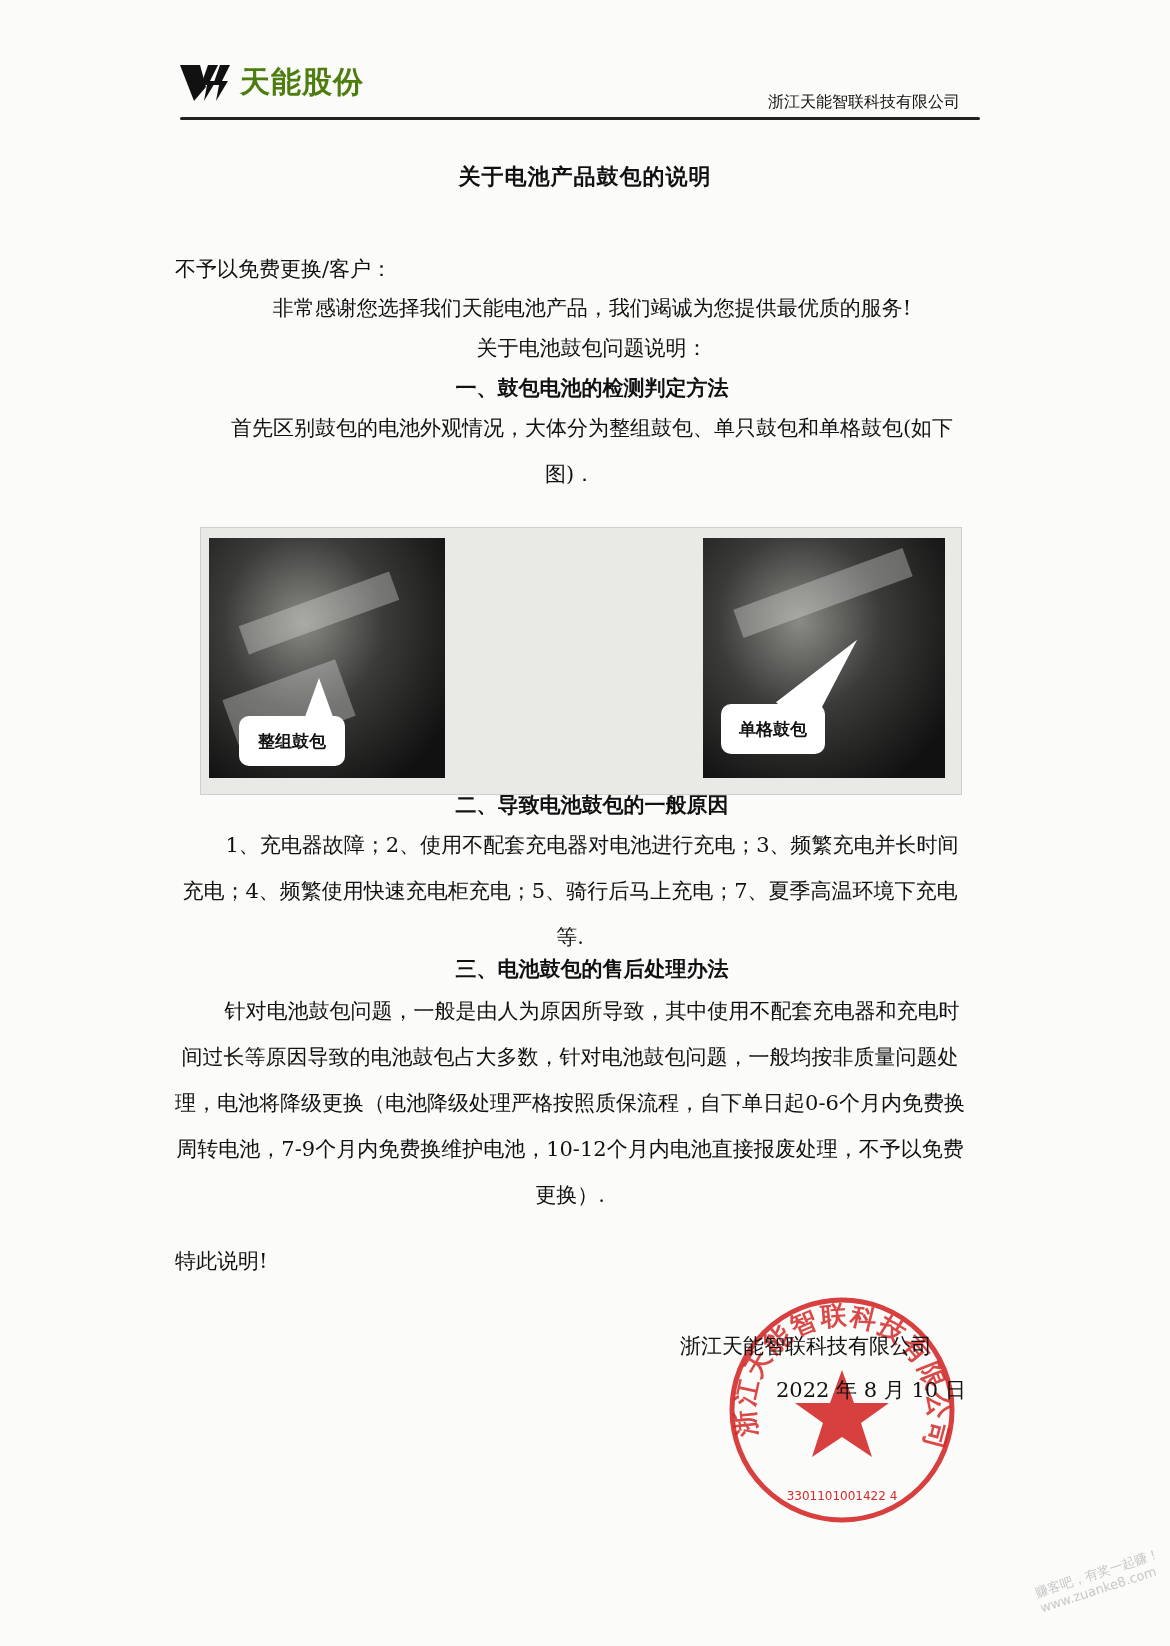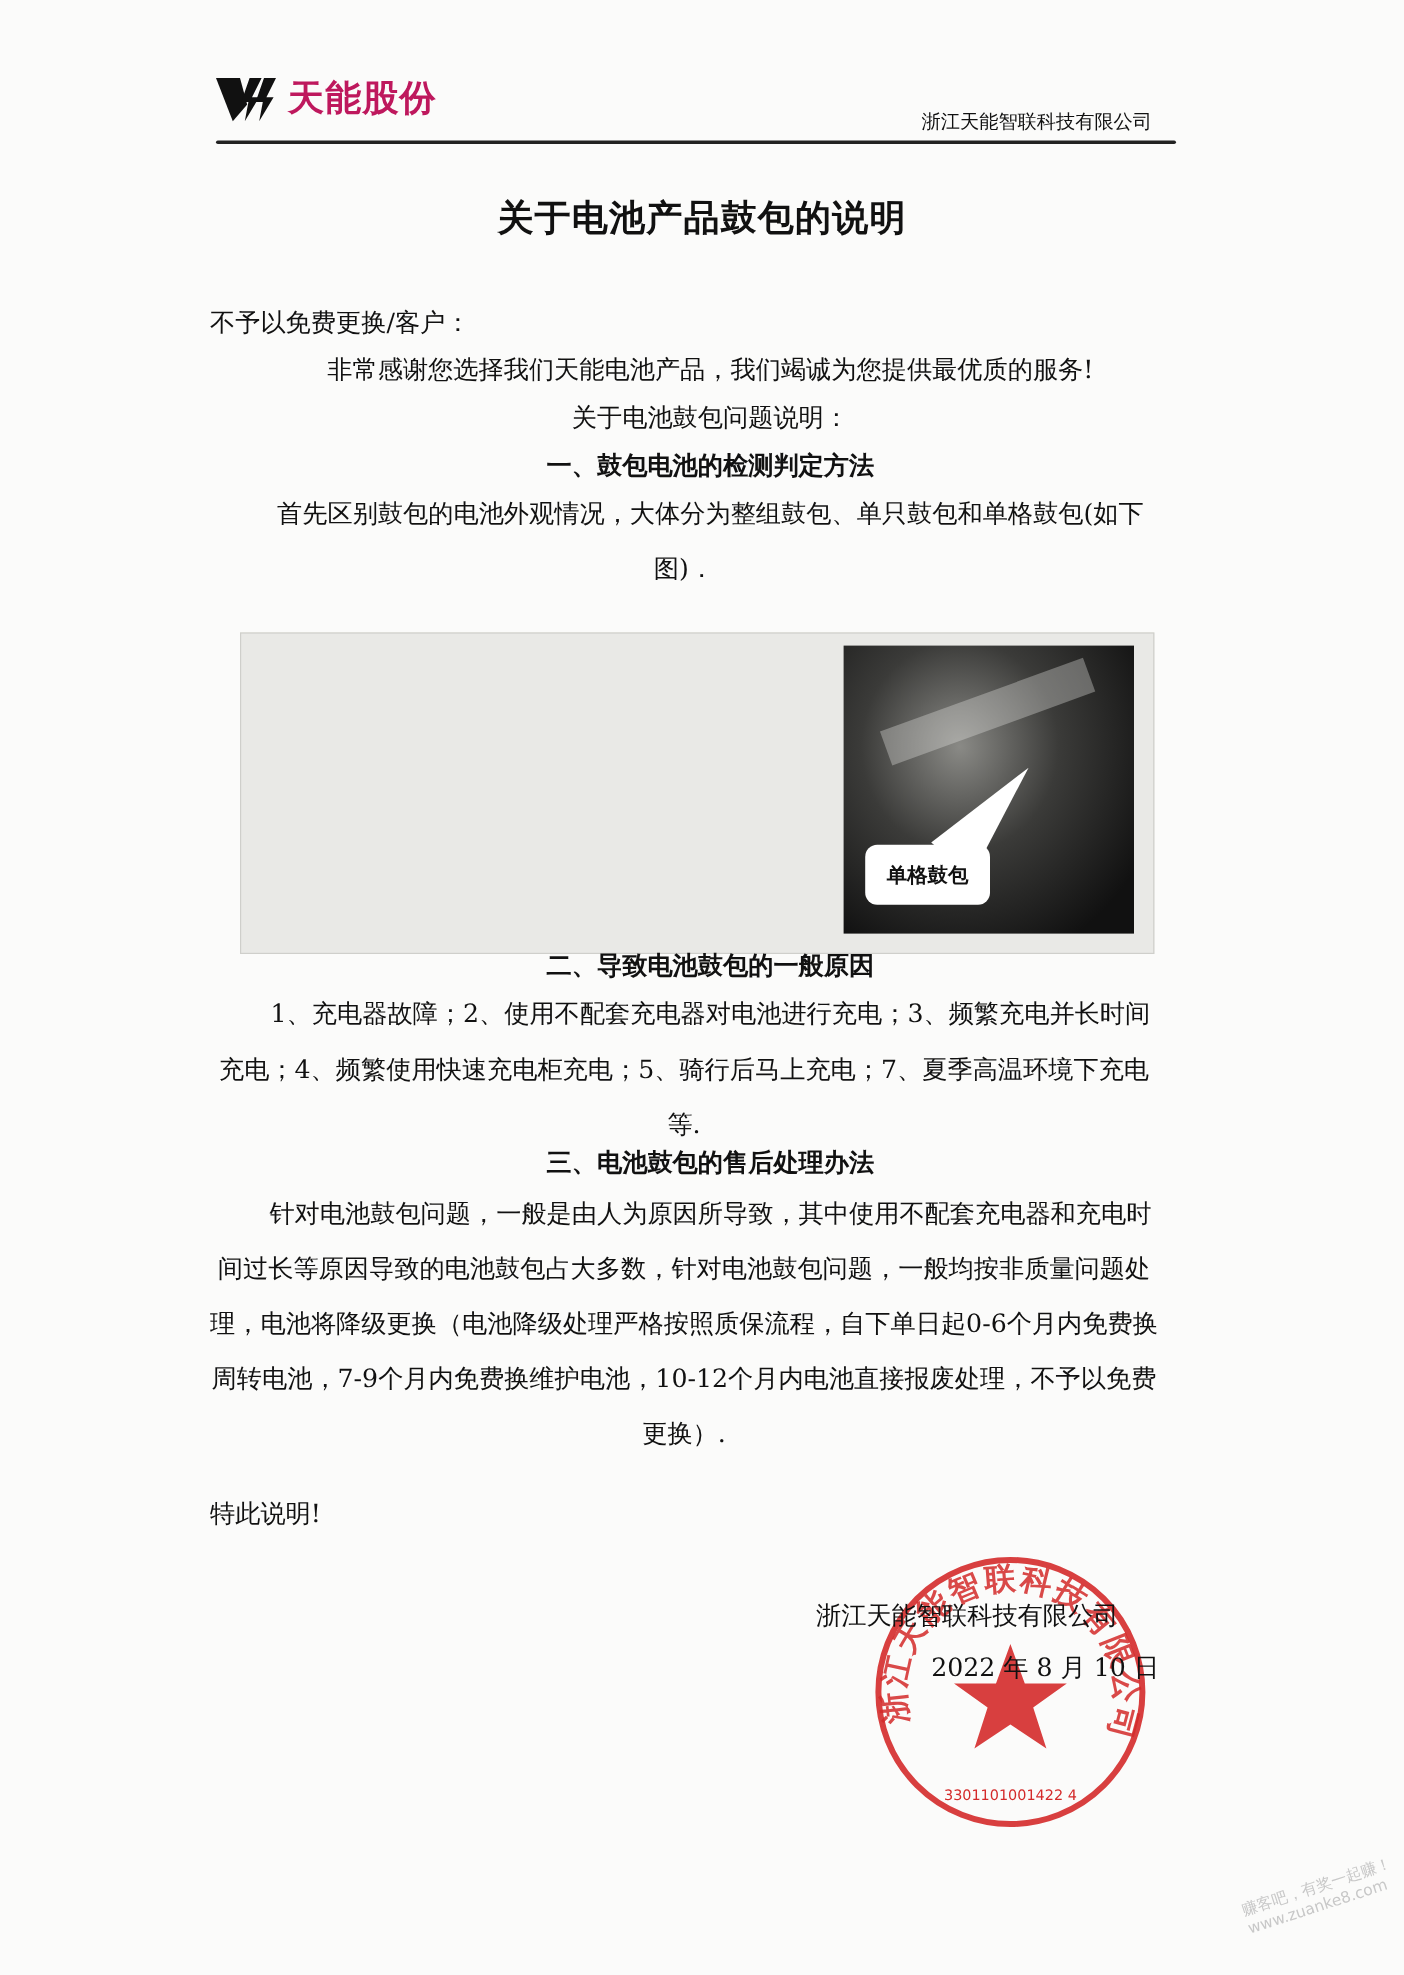--- a/index.html
+++ b/index.html
@@ -3,24 +3,24 @@
 <meta charset="utf-8">
 <style>
   html, body { margin:0; padding:0; }
   body {
     width:1170px; height:1646px; background:#fbfbfa; position:relative; overflow:hidden;
     font-family: "DejaVu Serif", "Liberation Serif", serif; color:#111;
   }
   .header { position:absolute; left:180px; top:58px; width:780px; height:60px; }
   .logo { position:absolute; left:0; top:4px; display:flex; align-items:center; }
   .logo-mark { width:52px; height:40px; }
-  .logo-text { font-family:"DejaVu Sans", sans-serif; font-weight:bold; font-size:30px; margin-left:8px; letter-spacing:1px; color:#be185d; }
+  .logo-text { font-family:"DejaVu Sans", sans-serif; font-weight:bold; font-size:30px; margin-left:8px; letter-spacing:1px; color:#4d7c0f; }
   .header-company { position:absolute; right:0; top:34px; font-family:"DejaVu Sans", sans-serif; font-size:16px; color:#111; }
   .header-rule { position:absolute; left:180px; top:117px; width:800px; height:3px; background:#222; border-radius:2px; }
-  .title { position:absolute; left:0; width:100%; top:162px; text-align:center; font-family:"DejaVu Sans", sans-serif; font-weight:bold; font-size:30px; letter-spacing:1px; }
+  .title { position:absolute; left:0; width:100%; top:162px; text-align:center; font-family:"DejaVu Sans", sans-serif; font-weight:bold; font-size:22px; letter-spacing:1px; }
   .p { position:absolute; left:175px; width:790px; font-size:21px; line-height:46px; }
   .indent { text-indent:44px;text-align:center; }
   .bold { font-weight:bold; }
   .figure { position:absolute; left:200px; top:527px; width:760px; height:266px; background:#e9e9e6; border:1px solid #cfcfcb; }
   .photo { position:absolute; top:10px; height:240px; background: radial-gradient(ellipse at 40% 35%, #8a8a86 0%, #3b3b39 40%, #111 85%); overflow:hidden; }
   .photo .hl { position:absolute; background:rgba(230,230,225,0.35); transform:rotate(-20deg); }
   .callout { position:absolute; background:#fff; border-radius:10px; font-family:"DejaVu Sans", sans-serif; font-weight:bold; font-size:17px; color:#111; display:flex; align-items:center; justify-content:center; }
   .pointer { position:absolute; width:0; height:0; }
   .sign { position:absolute; font-size:21px; }
   .stamp { position:absolute; left:727px; top:1295px; width:230px; height:230px; }
@@ -44,20 +44,26 @@
 
 <div class="title">关于电池产品鼓包的说明</div>
 
 <div class="p" style="top:246px;">不予以免费更换/客户：</div>
 <div class="p indent" style="top:285px;">非常感谢您选择我们天能电池产品，我们竭诚为您提供最优质的服务!</div>
 <div class="p indent" style="top:325px;">关于电池鼓包问题说明：</div>
 <div class="p indent bold" style="top:365px;">一、鼓包电池的检测判定方法</div>
 <div class="p indent" style="top:405px;">首先区别鼓包的电池外观情况，大体分为整组鼓包、单只鼓包和单格鼓包(如下图)．</div>
 
 <div class="figure">
+  <div class="photo" style="left:8px; width:236px;">
+    <div class="hl" style="left:30px; top:60px; width:160px; height:30px;"></div>
+    <div class="hl" style="left:20px; top:140px; width:120px; height:60px;"></div>
+    <div class="pointer" style="left:92px; top:140px; border-left:18px solid transparent; border-right:18px solid transparent; border-bottom:50px solid #fff;"></div>
+    <div class="callout" style="left:30px; top:178px; width:106px; height:50px;">整组鼓包</div>
+  </div>
   <div class="photo" style="left:502px; width:242px;">
     <div class="hl" style="left:30px; top:40px; width:180px; height:30px;"></div>
     <div class="pointer" style="left:100px; top:90px; border-left:22px solid transparent; border-right:22px solid transparent; border-bottom:100px solid #fff; transform:rotate(40deg);"></div>
     <div class="callout" style="left:18px; top:166px; width:104px; height:50px;">单格鼓包</div>
   </div>
 </div>
 
 <div class="p indent bold" style="top:782px;font-family:Liberation Serif, serif;">二、导致电池鼓包的一般原因</div>
 <div class="p indent" style="top:822px;">1、充电器故障；2、使用不配套充电器对电池进行充电；3、频繁充电并长时间充电；4、频繁使用快速充电柜充电；5、骑行后马上充电；7、夏季高温环境下充电等.</div>
 <div class="p indent bold" style="top:946px;">三、电池鼓包的售后处理办法</div>

